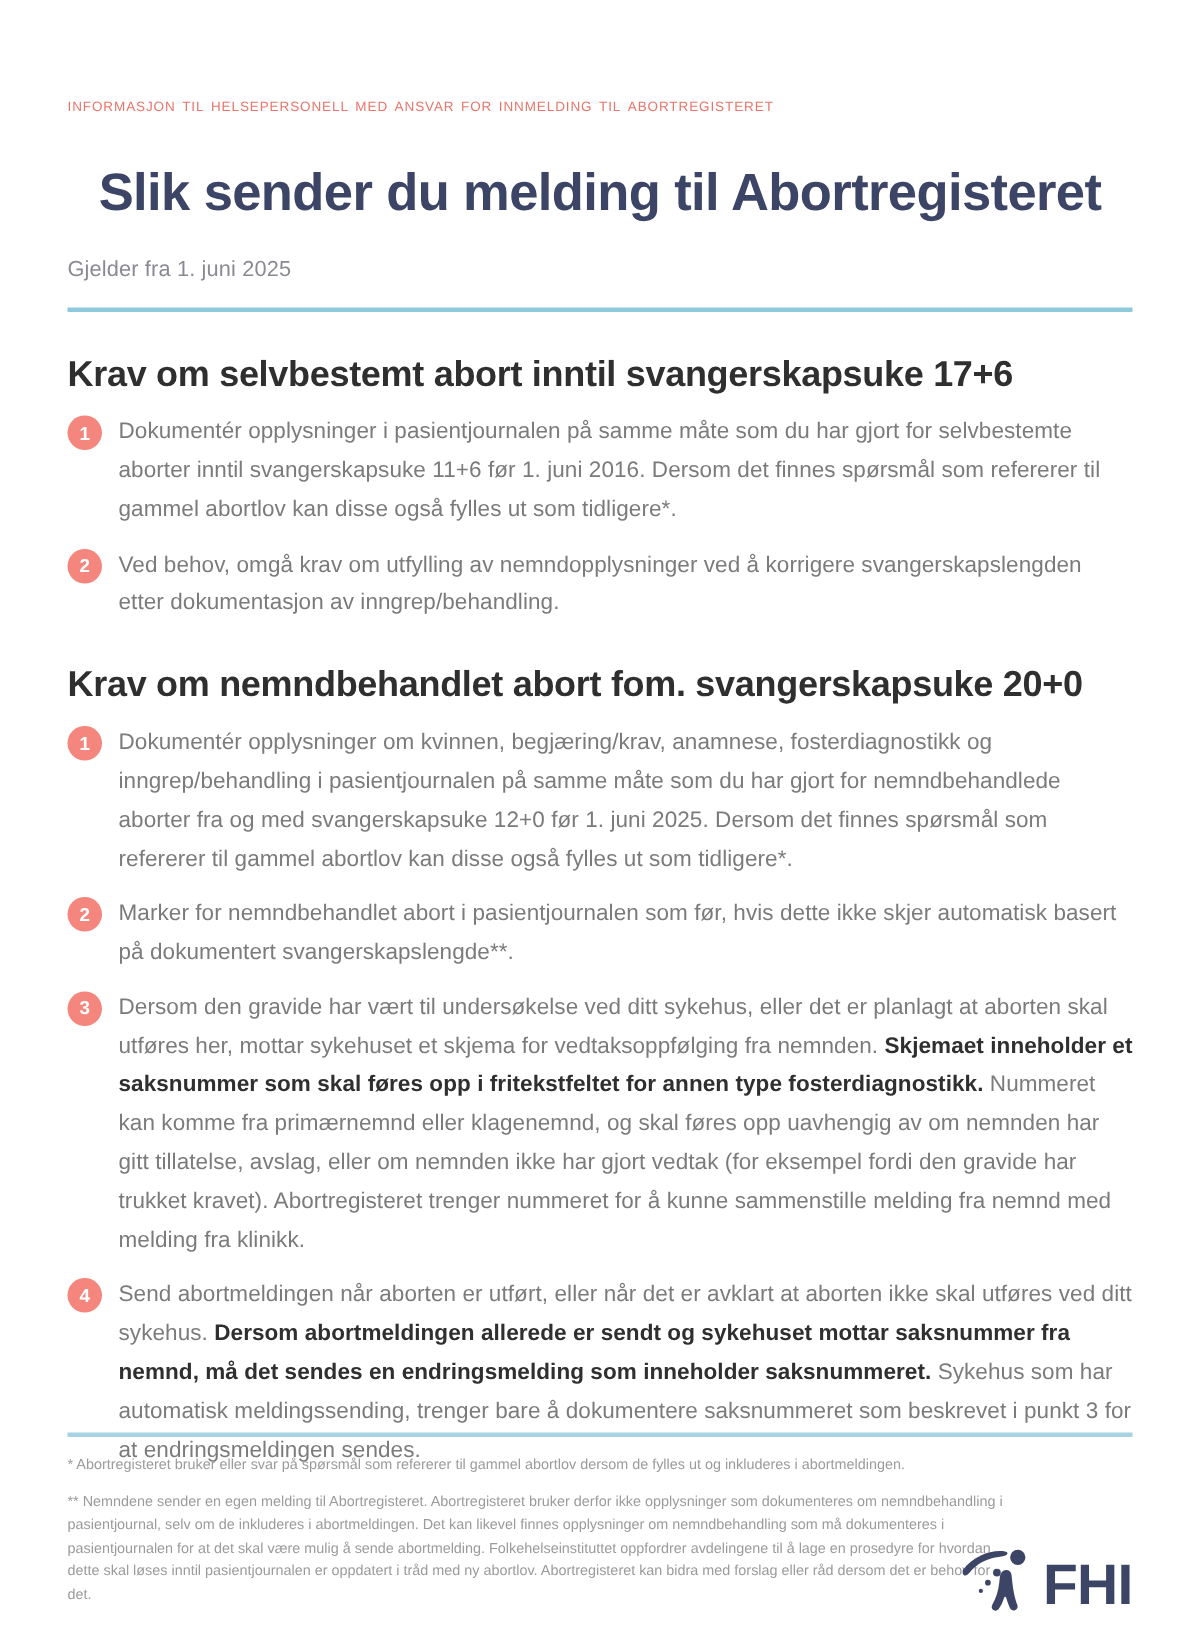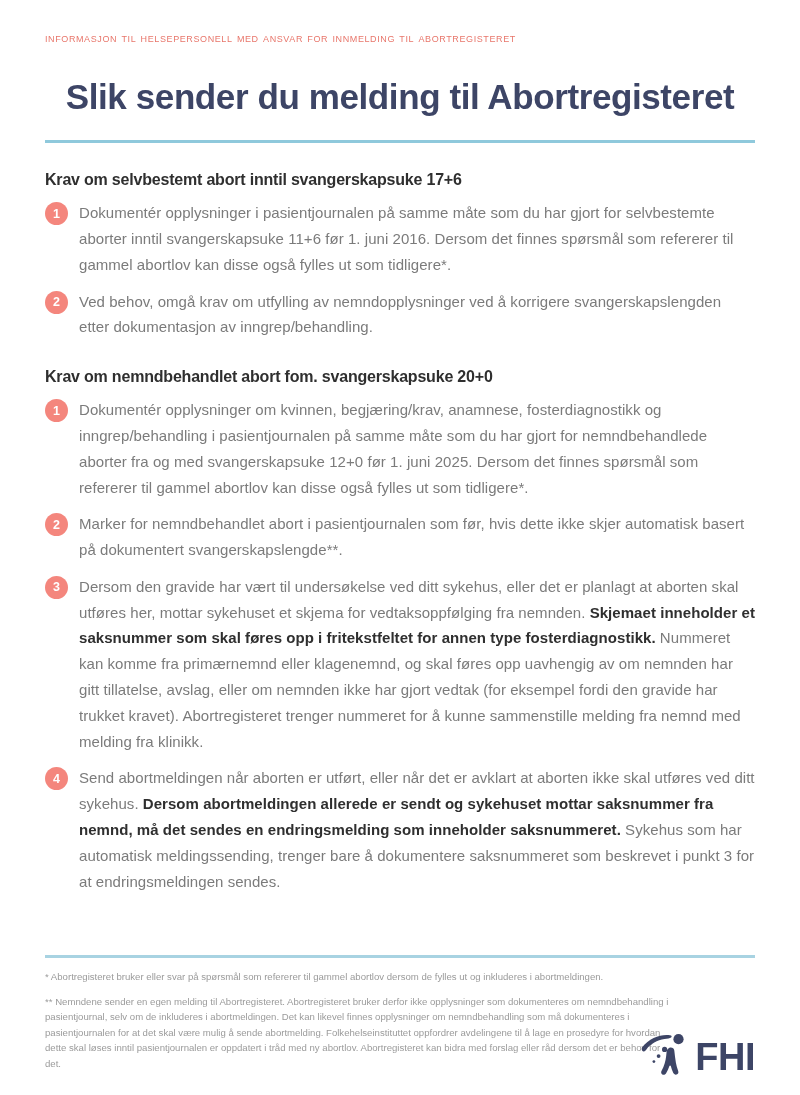--- a/index.html
+++ b/index.html
@@ -24,21 +24,21 @@
   }
 
   
   .kicker {
     color: #e8766b;
     font-size: 13.5px;
     letter-spacing: 0.6px;
     font-variant: small-caps;
     text-transform: lowercase;
     font-weight: 400;
-    padding-top: 30px;
+    padding-top: 62px;
     line-height: 1.2;
   }
   .kicker::first-letter { font-size: 1em; }
 
   .title {
     color: #3d4566;
     font-size: 35px;
     font-weight: 700;
     letter-spacing: -0.4px;
     margin-top: 32px;
@@ -62,21 +62,21 @@
   .rule-bottom {
     height: 3px;
     background: #a8d3e2;
     margin-top: 0;
     width: 100%;
   }
 
   
   .section-heading {
     color: #2f2f2f;
-    font-size: 16px;
+    font-size: 24px;
     font-weight: 700;
     letter-spacing: -0.2px;
     margin-top: 28px;
     margin-bottom: 7px;
   }
   .section-heading.second {
     margin-top: 28px;
   }
 
   .item {
@@ -151,20 +151,21 @@
 </style>
 </head>
 <body>
 
 <div class="page">
 
   <div class="kicker">Informasjon til helsepersonell med ansvar for innmelding til Abortregisteret</div>
 
   <h1 class="title">Slik sender du melding til Abortregisteret</h1>
 
+  <div class="subtitle">Gjelder fra 1. juni 2025</div>
 
   <div class="rule"></div>
 
   <h2 class="section-heading">Krav om selvbestemt abort inntil svangerskapsuke 17+6</h2>
 
   <div class="item">
     <div class="badge">1</div>
     <div class="item-text">Dokumentér opplysninger i pasientjournalen på samme måte som du har gjort for selvbestemte aborter inntil svangerskapsuke 11+6 før 1. juni 2016. Dersom det finnes spørsmål som refererer til gammel abortlov kan disse også fylles ut som tidligere*.</div>
   </div>
 

